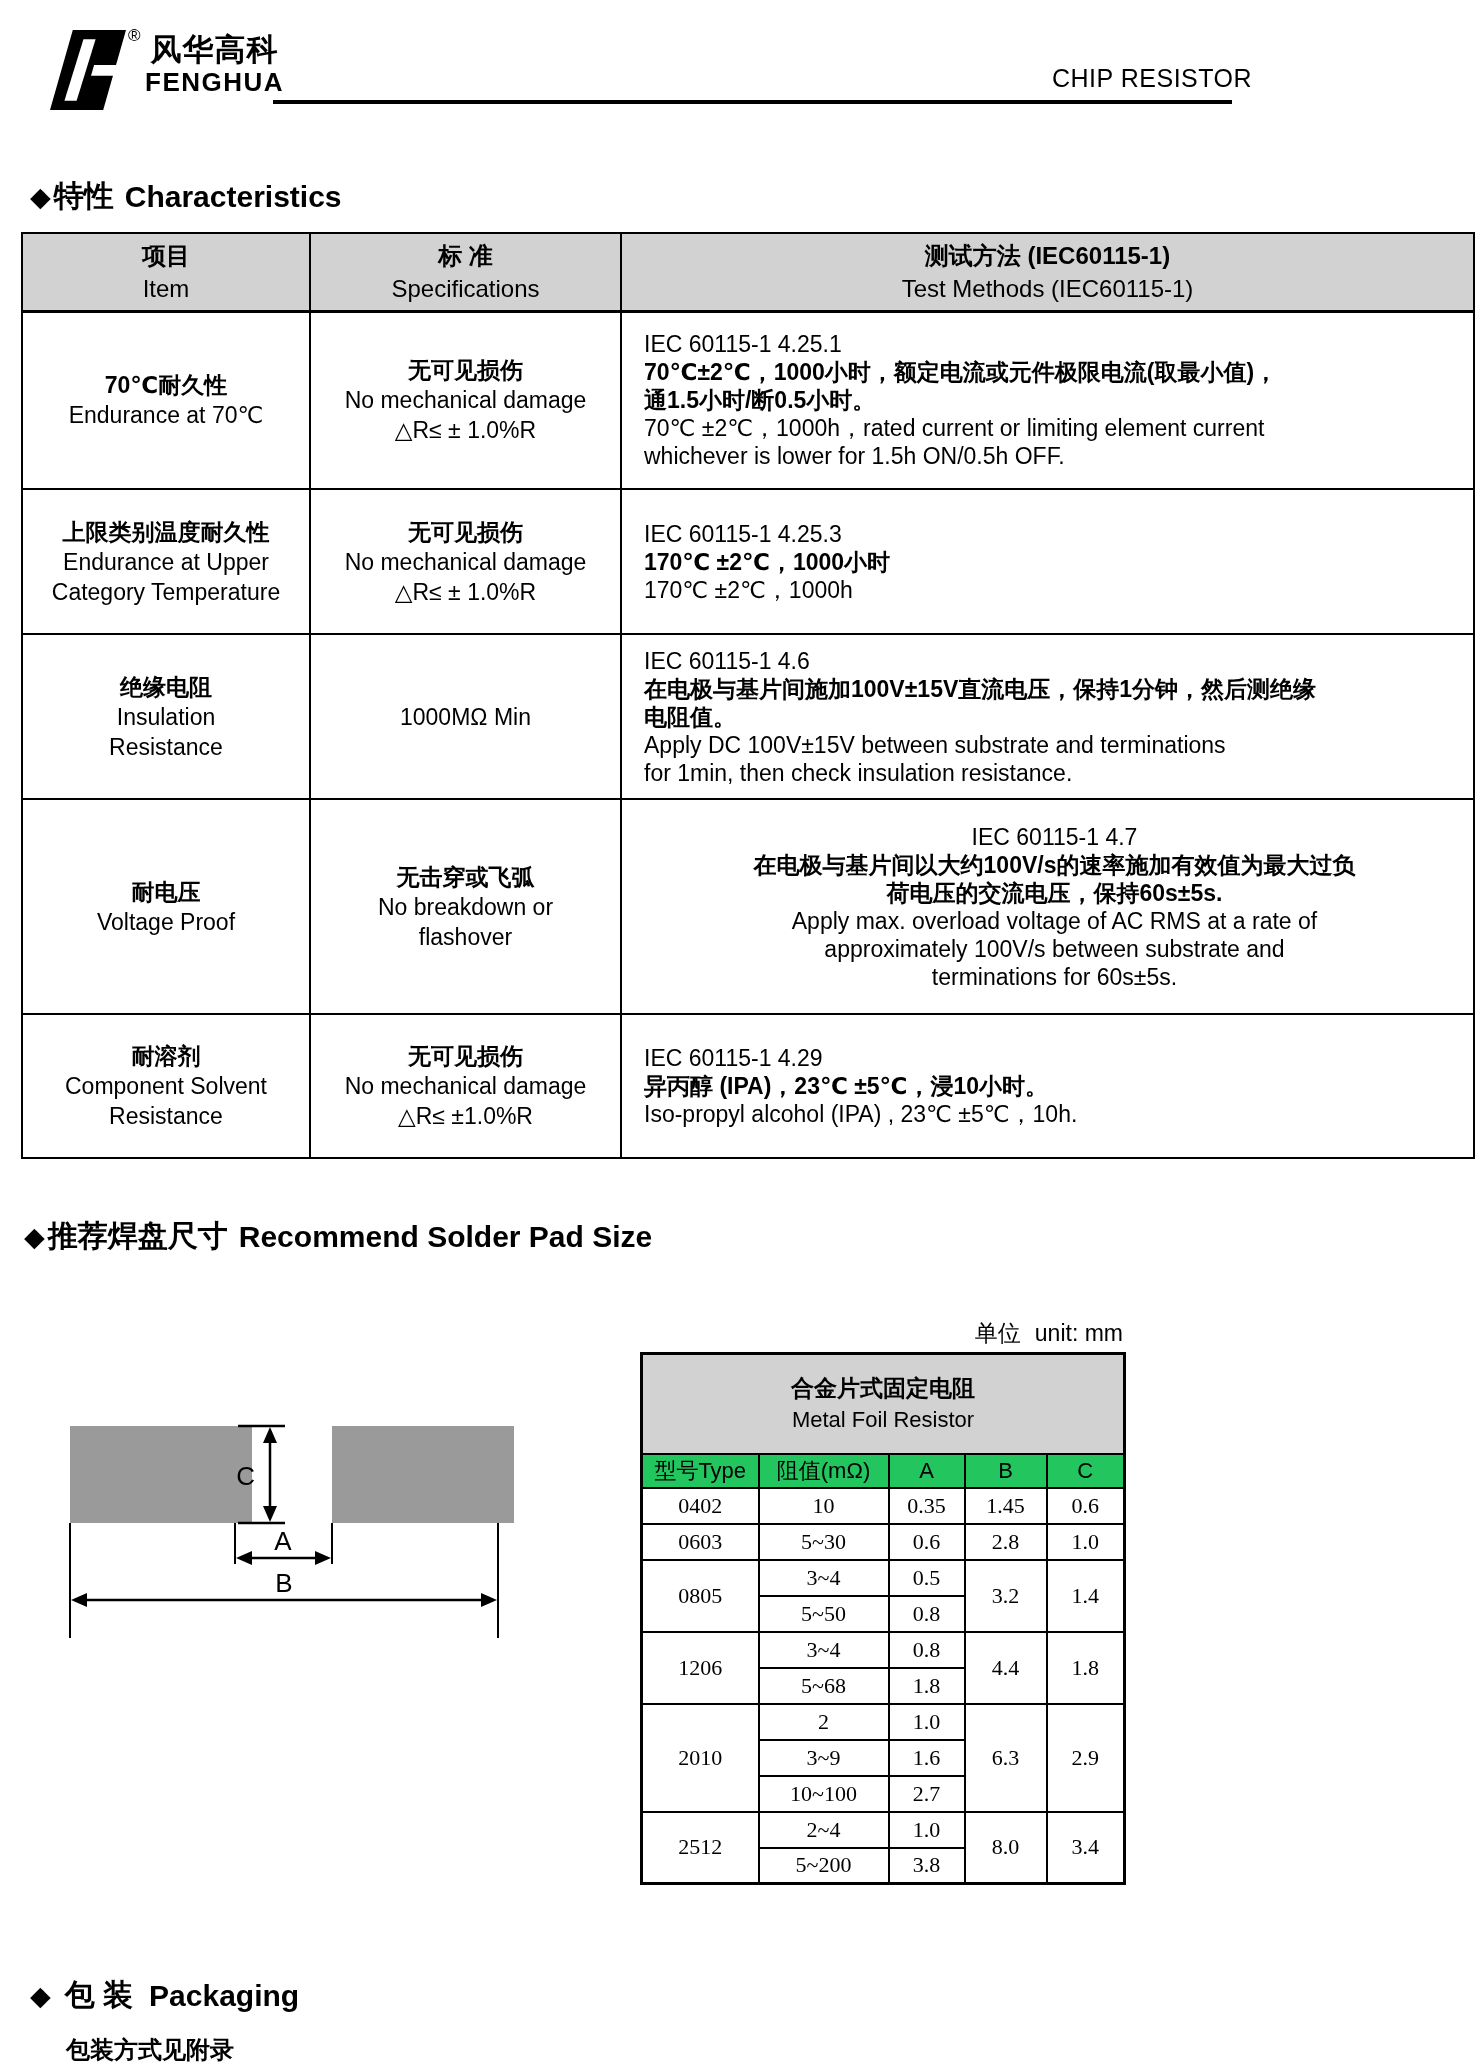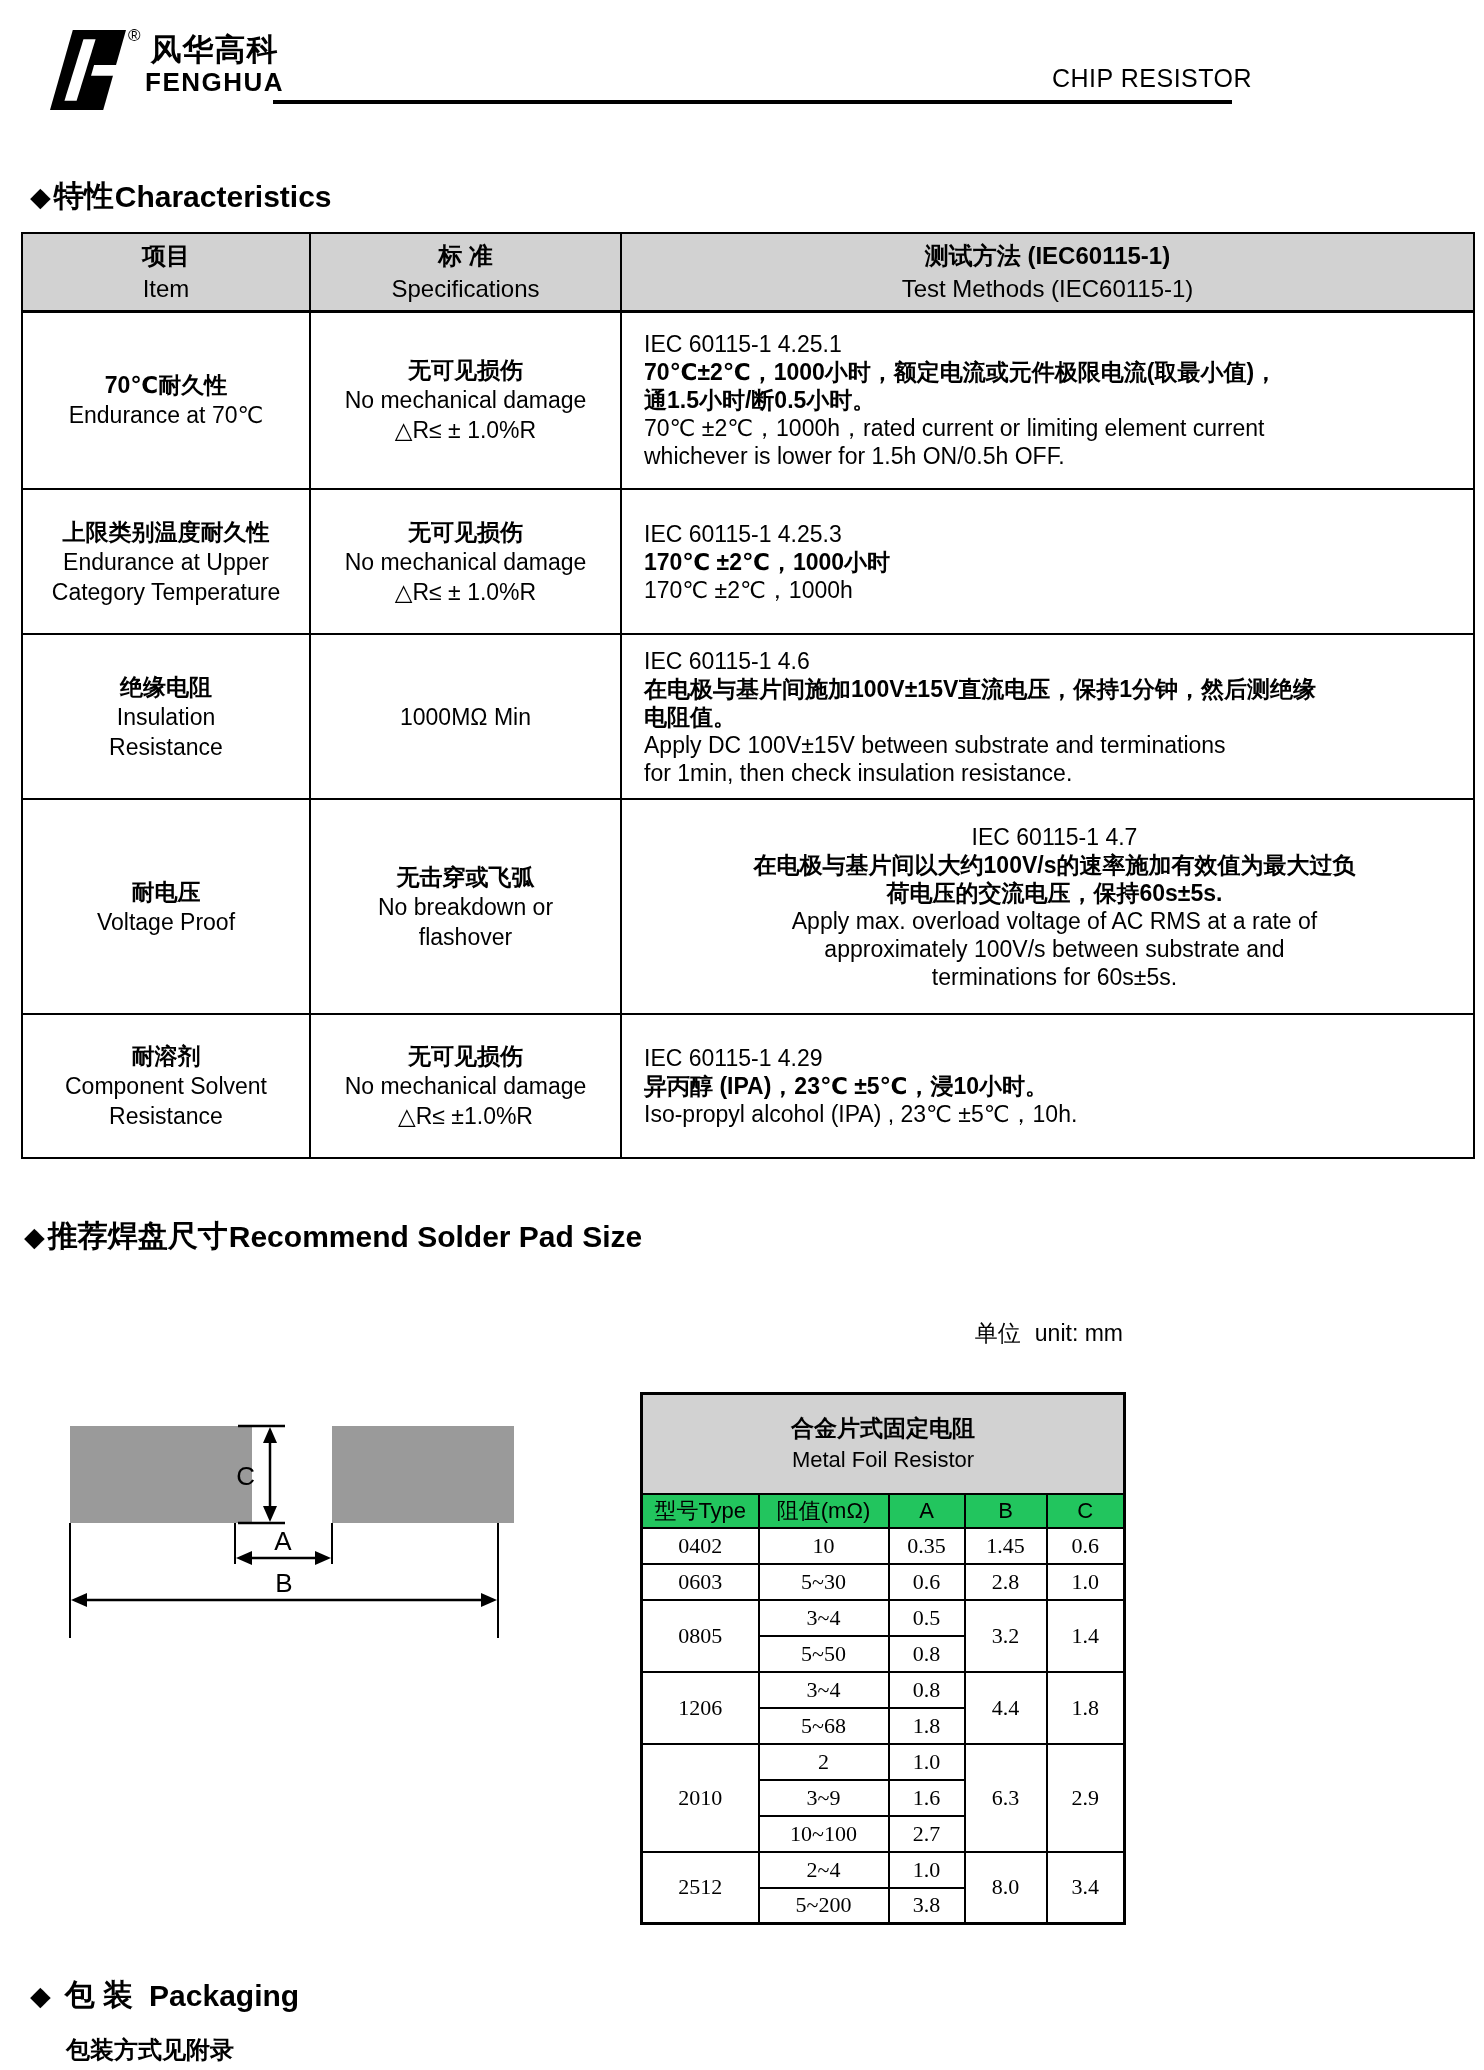--- a/index.html
+++ b/index.html
@@ -12,21 +12,21 @@
   .reg-mark { position:absolute; left:128px; top:26px; font-size:17px; }
   .brand { position:absolute; left:145px; top:34px; line-height:1; }
   .brand-cn { font-size:31px; font-weight:bold; letter-spacing:1px;text-align:center; }
   .brand-en { font-size:26px; font-weight:bold; letter-spacing:1.5px; margin-top:4px; }
   .doc-title { position:absolute; left:1052px; top:64px; font-size:25px; letter-spacing:.5px; }
   .hdr-rule { position:absolute; left:273px; top:100px; width:959px; height:4px; background:#000; }
 
   
   .sec { position:absolute; display:flex; align-items:center; font-weight:bold; font-size:30px; }
   .sec .d { font-size:27px; margin-right:3px; font-family:"DejaVu Sans",sans-serif; }
-  .sec .en { margin-left:1px; }
+  .sec .en { margin-left:11px; }
 
   
   table { border-collapse:collapse; }
   .char-table { position:absolute; left:21px; top:232px; width:1452px; table-layout:fixed;
                 border:2px solid #8b5cf6; }
   .char-table th, .char-table td { border:2px solid #000; vertical-align:middle; }
   .char-table thead th { background:#d2d2d2; height:78px; font-weight:normal; font-size:24px;
                          text-align:center; line-height:33px; border-bottom:3px solid #000; }
   .char-table thead .cjk, .cjk { font-weight:bold; }
   .char-table td { font-size:23px; line-height:30px; }
@@ -36,21 +36,21 @@
   .char-table tbody tr:nth-child(2) td { height:145px; }
   .char-table tbody tr:nth-child(3) td { height:165px; }
   .char-table tbody tr:nth-child(4) td { height:215px;text-align:center; }
   .char-table tbody tr:nth-child(5) td { height:144px; }
 
   
   .unit-label { position:absolute; left:960px; top:1318px; width:163px; text-align:right;
                 font-size:23px; }
   .unit-label .cjk { font-weight:normal; margin-right:14px; }
   .sp-table { position:absolute; left:640px; top:1352px; width:483px; table-layout:fixed;
-              border:3px solid #000; text-align:center;margin-top:40px; }
+              border:3px solid #000; text-align:center; }
   .sp-table th, .sp-table td { border:2px solid #000; vertical-align:middle; }
   .sp-table .sp-title { background:#d2d2d2; height:100px; font-size:22px; font-weight:normal;
                         line-height:31px; }
   .sp-table .sp-title .cjk { font-size:23px; }
   .sp-table thead tr.colhead th { background:#22c55e; height:34px; font-size:22px; font-weight:normal; }
   .sp-table tbody td { height:36px; font-size:22px;font-family:Liberation Serif, serif; }
   .diagram { position:absolute; left:55px; top:1410px; }
 
   
   .pack-note { position:absolute; left:66px; top:2034px; font-size:24px; display:flex; }

